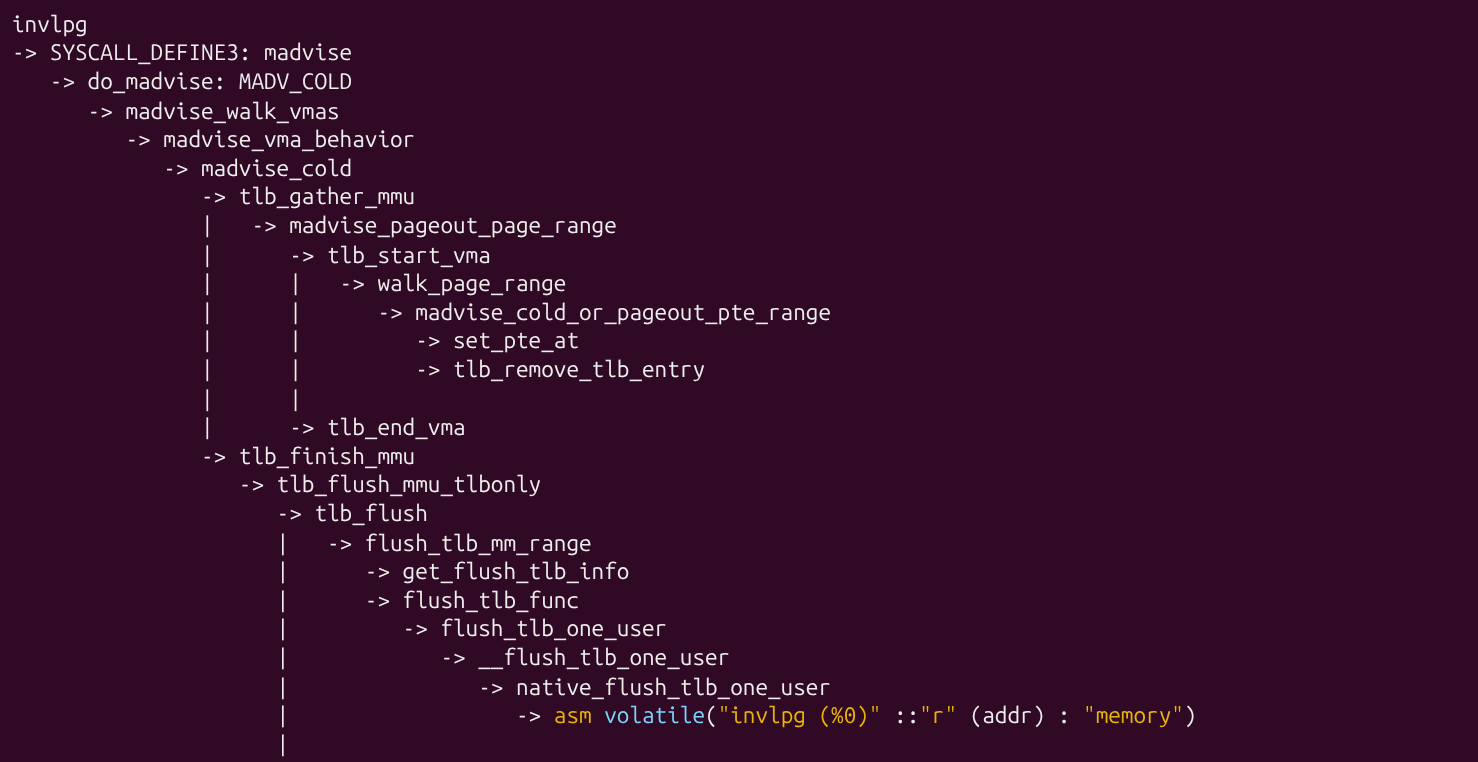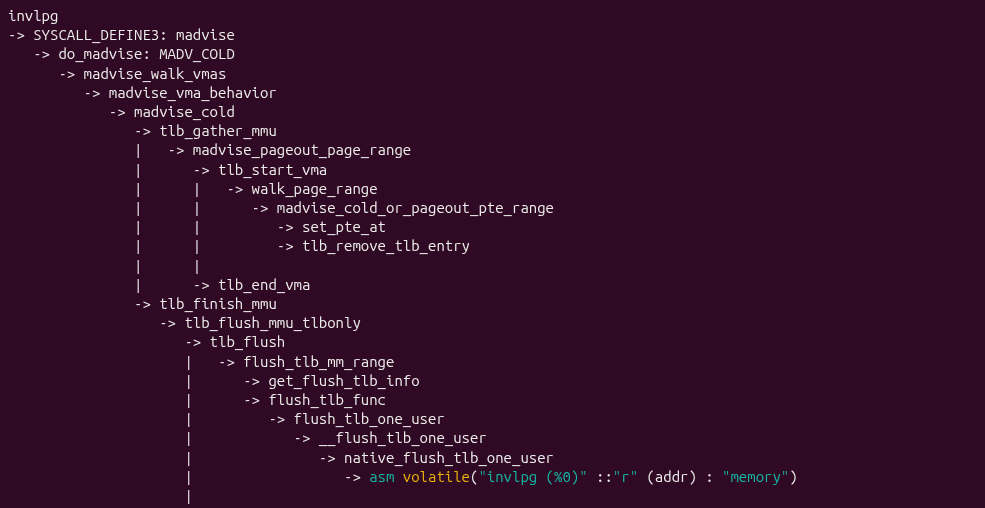--- a/index.html
+++ b/index.html
@@ -13,22 +13,22 @@
     line-height: 19.2px;
     color: #eeeeec;
     overflow: hidden;
   }
   pre {
     margin: 0;
     padding: 6px 0 0 8px;
     white-space: pre;
     font-family: inherit;
   }
-  .kw1 { color: #14b8a6; }   
-  .kw2 { color: #eab308; }   
+  .kw1 { color: #eab308; }   
+  .kw2 { color: #7dd3fc; }   
   .paren { color: #eeeeec; }
 </style>
 </head>
 <body>
 
 <pre><span>invlpg</span>
 <span>-&gt; SYSCALL_DEFINE3: madvise</span>
 <span>   -&gt; do_madvise: MADV_COLD</span>
 <span>      -&gt; madvise_walk_vmas</span>
 <span>         -&gt; madvise_vma_behavior</span>

